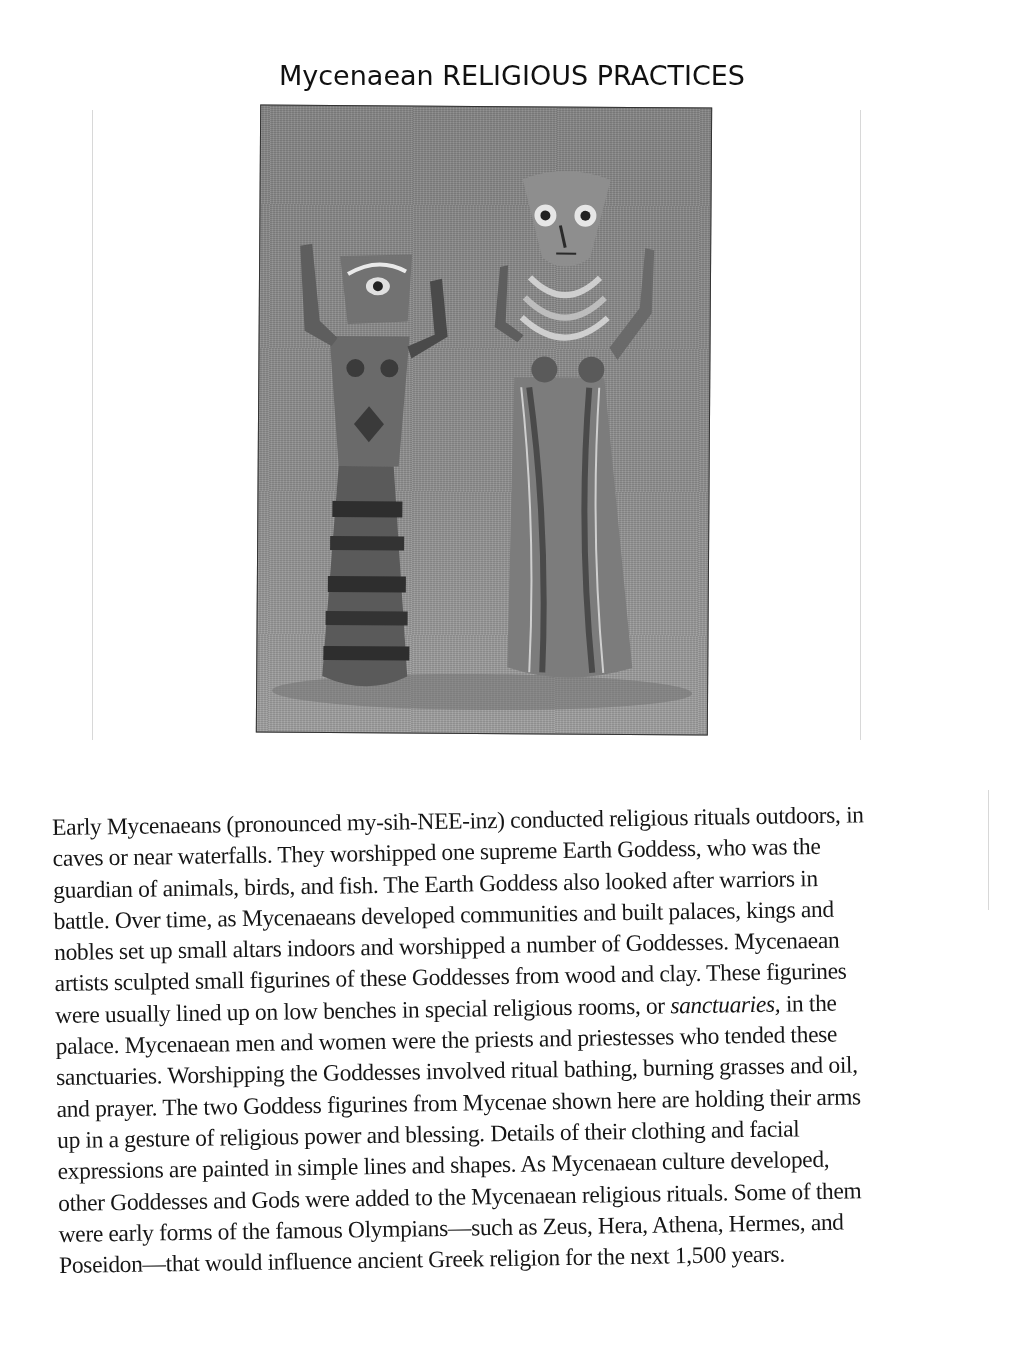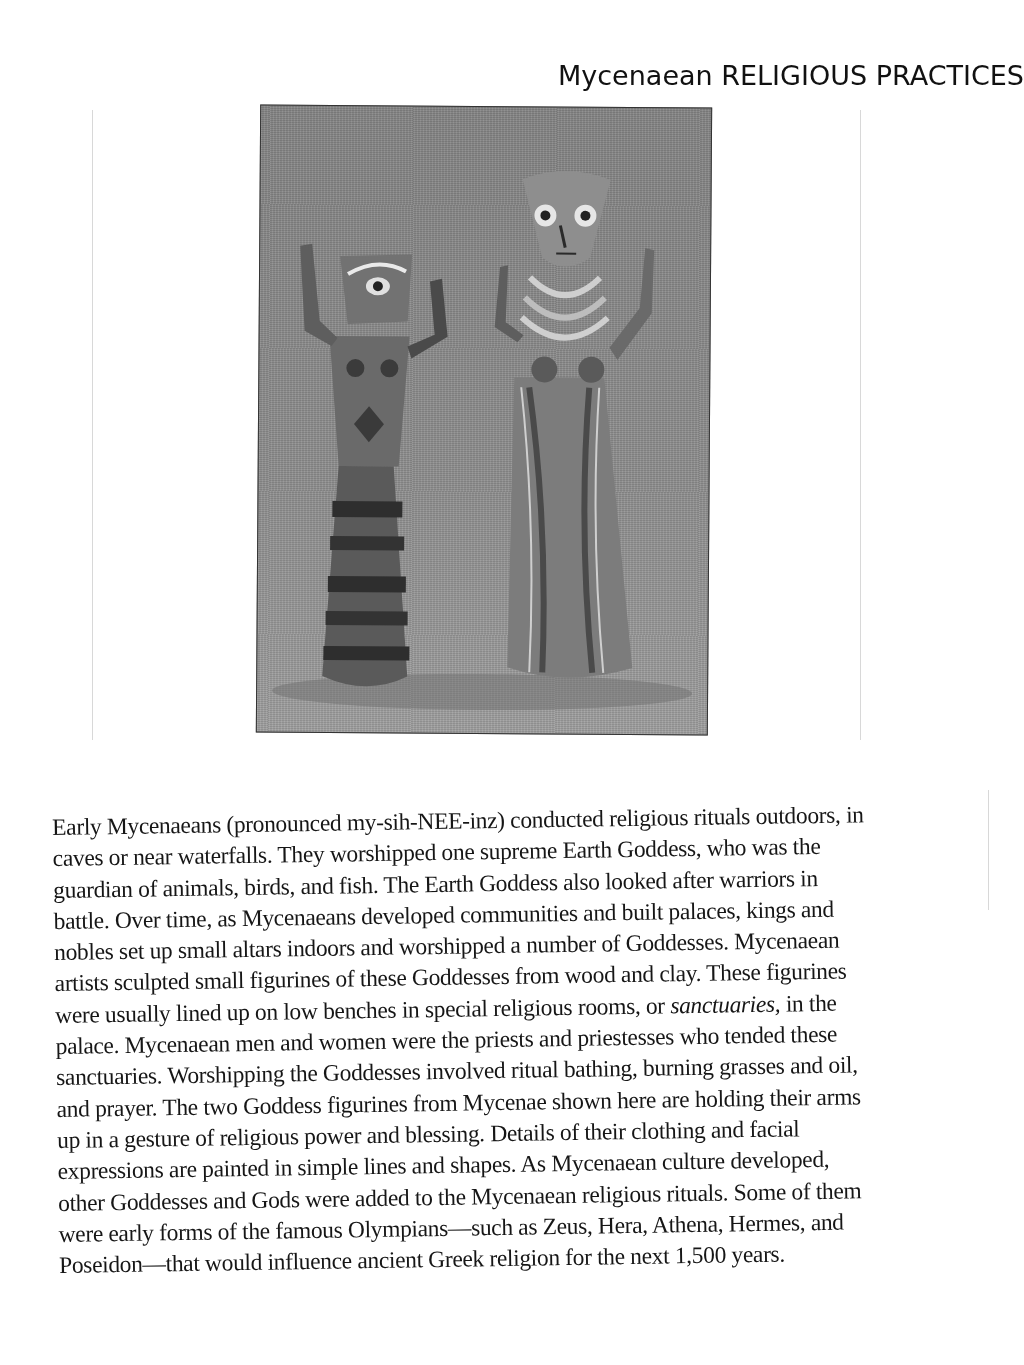--- a/index.html
+++ b/index.html
@@ -13,21 +13,21 @@
       position: relative;
       overflow: hidden;
       font-family: "Liberation Sans", sans-serif;
       color: #111;
     }
     .page-title {
       position: absolute;
       top: 42px;
       left: 0;
       width: 1024px;
-      text-align: right;
+      text-align: center;
       font-family: "DejaVu Sans", sans-serif;
       font-size: 27px;
       font-weight: normal;
       color: #111;
       letter-spacing: 0px;
     }
     .scan-line {
       position: absolute;
       background: #d8d8d8;
     }

